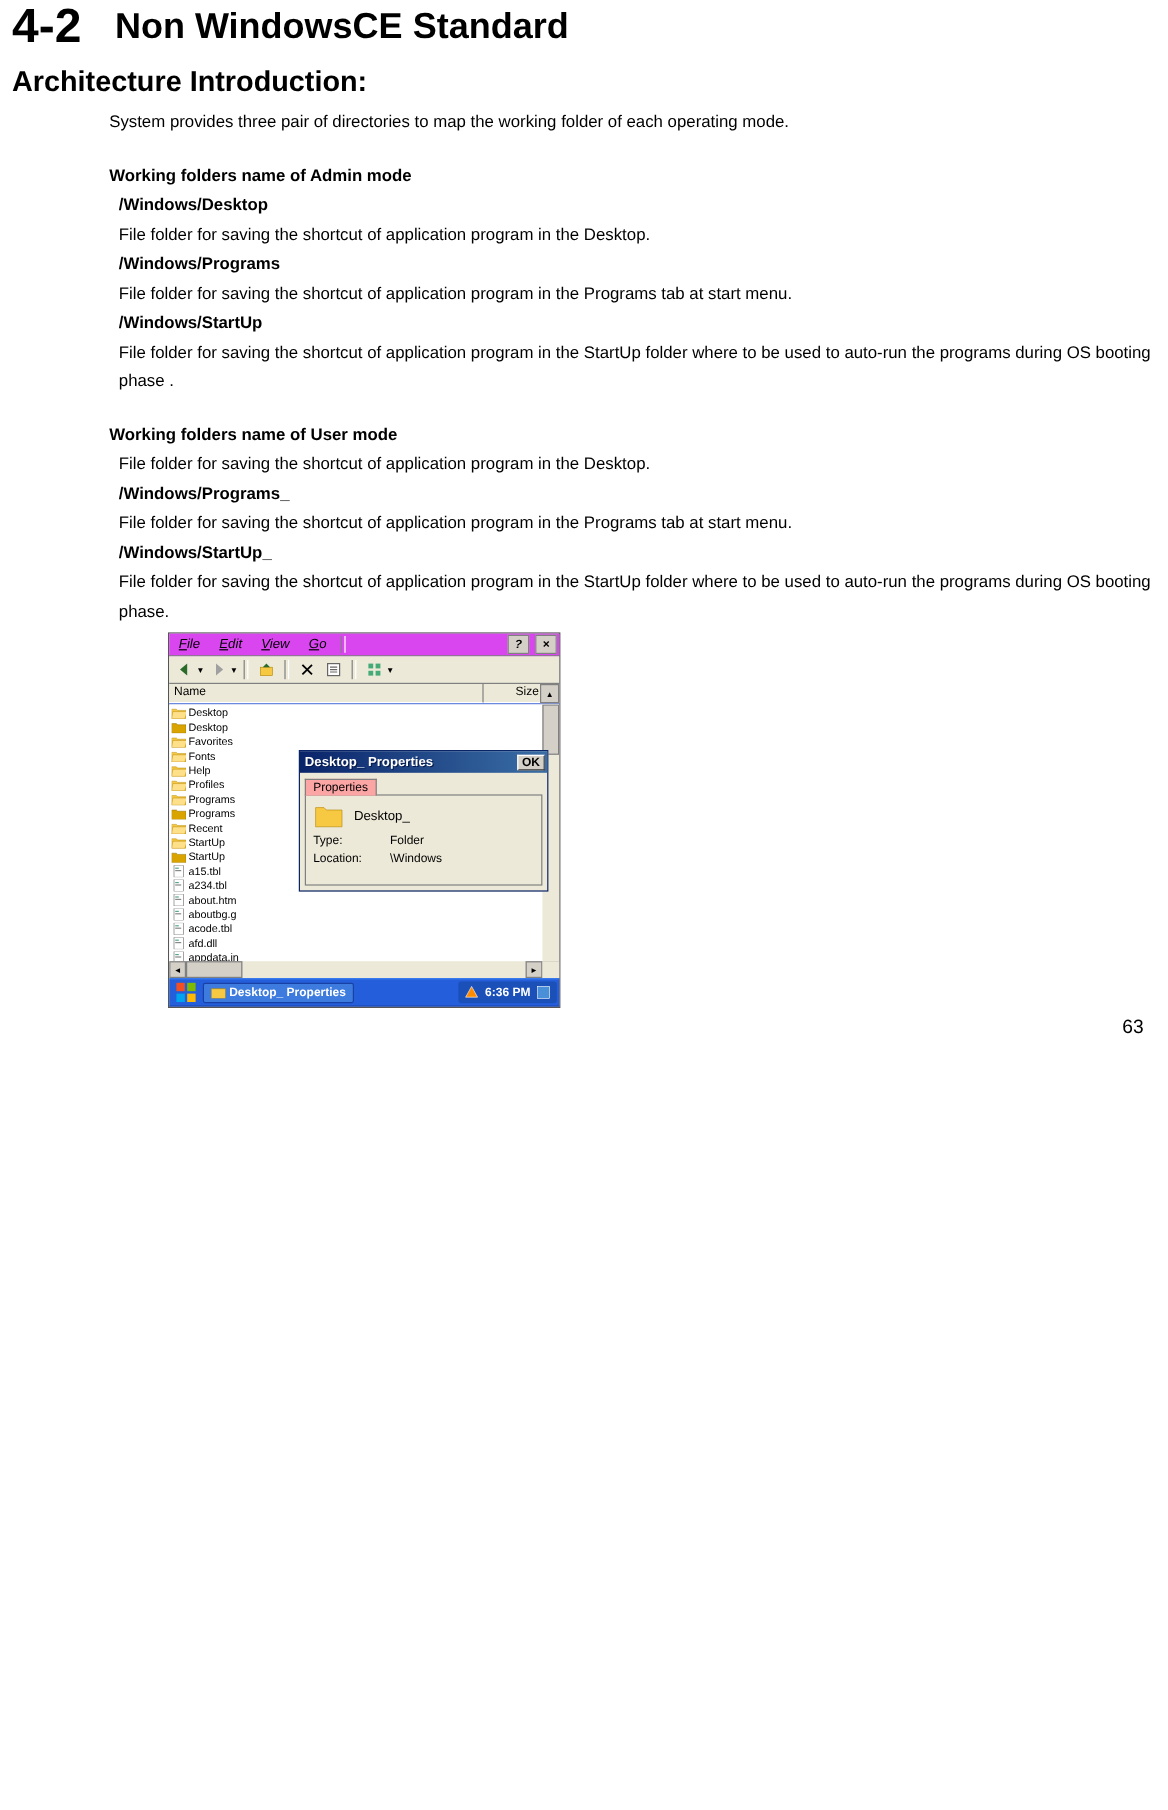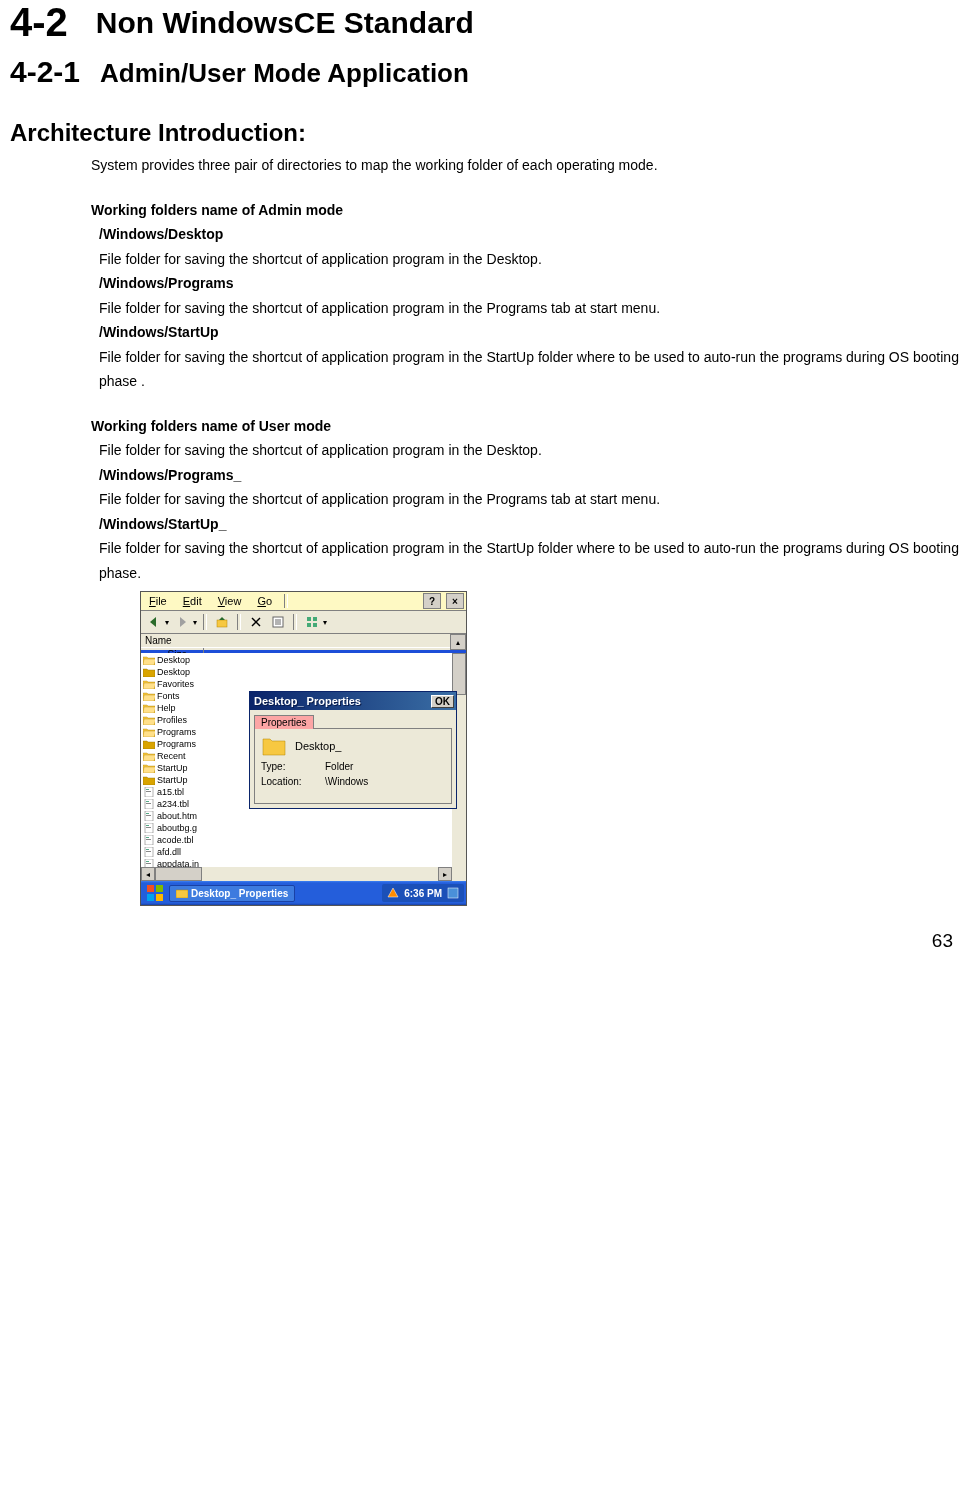--- a/index.html
+++ b/index.html
@@ -70,25 +70,26 @@
       margin-top: 6px;
       width: 325px;
       border: 1px solid #555;
       font-size: 10px;
       font-family: Tahoma, Arial, sans-serif;
       user-select: none;
     }
     .menubar {
       display: flex;
       align-items: center;
-      background: #fef9c3;
+      background: #d946ef;
       border-bottom: 1px solid #808080;
       height: 18px;
       padding: 0 2px;
       gap: 4px;
+      font-style: italic;
     }
     .menubar .menu-item {
       padding: 0 6px;
       font-size: 11px;
     }
     .menubar .underline {
       text-decoration: underline;
     }
     .menubar .sep {
       width: 2px;
@@ -133,24 +134,23 @@
       border-right: 1px solid #fff;
       margin: 0 2px;
     }
     .toolbar .dropdown-arrow {
       font-size: 8px;
       margin-left: -2px;
     }
     .columns {
       display: flex;
       background: #ece9d8;
-      border-bottom: 3px solid #1d4ed8;
+      border-bottom: 1px solid #1d4ed8;
       height: 16px;
       position: relative;
-      flex-direction: column;
     }
     .columns .col {
       border-right: 1px solid #808080;
       border-bottom: 1px solid #fff;
       padding: 1px 4px;
       font-size: 10px;
     }
     .columns .col-name { flex: 1; }
     .columns .col-size { width: 42px; text-align: right; padding-right: 16px; }
     .columns .scroll-up {
@@ -352,38 +352,34 @@
     .taskbar .tray-icon {
       width: 14px;
       height: 14px;
       display: flex;
       align-items: center;
       justify-content: center;
       color: #fff;
     }
     .page-footer {
       text-align: right;
-      font-size: 19px;
-      margin-top: 24px;
+      font-size: 16px;
+      margin-top: 8px;
       padding-right: 10px;
     }
     
     .svg-folder { fill: #f7c841; stroke: #b28500; stroke-width: 0.5; }
   </style>
 </head>
 <body>
 
 <div class="page">
   <div class="heading-4-2">
     <span class="num">4-2</span>
     <span class="title">Non WindowsCE Standard</span>
-  </div>
-  <div class="heading-4-2-1">
-    <span class="num">4-2-1</span>
-    <span class="title">Admin/User Mode Application</span>
   </div>
 
   <div class="subheading">Architecture Introduction:</div>
 
   <div class="content">
     <p>System provides three pair of directories to map the working folder of each operating mode.</p>
 
     <p class="group-head">Working folders name of Admin mode</p>
     <p class="folder-name">/Windows/Desktop</p>
     <p class="folder-desc">File folder for saving the shortcut of application program in the Desktop.</p>

